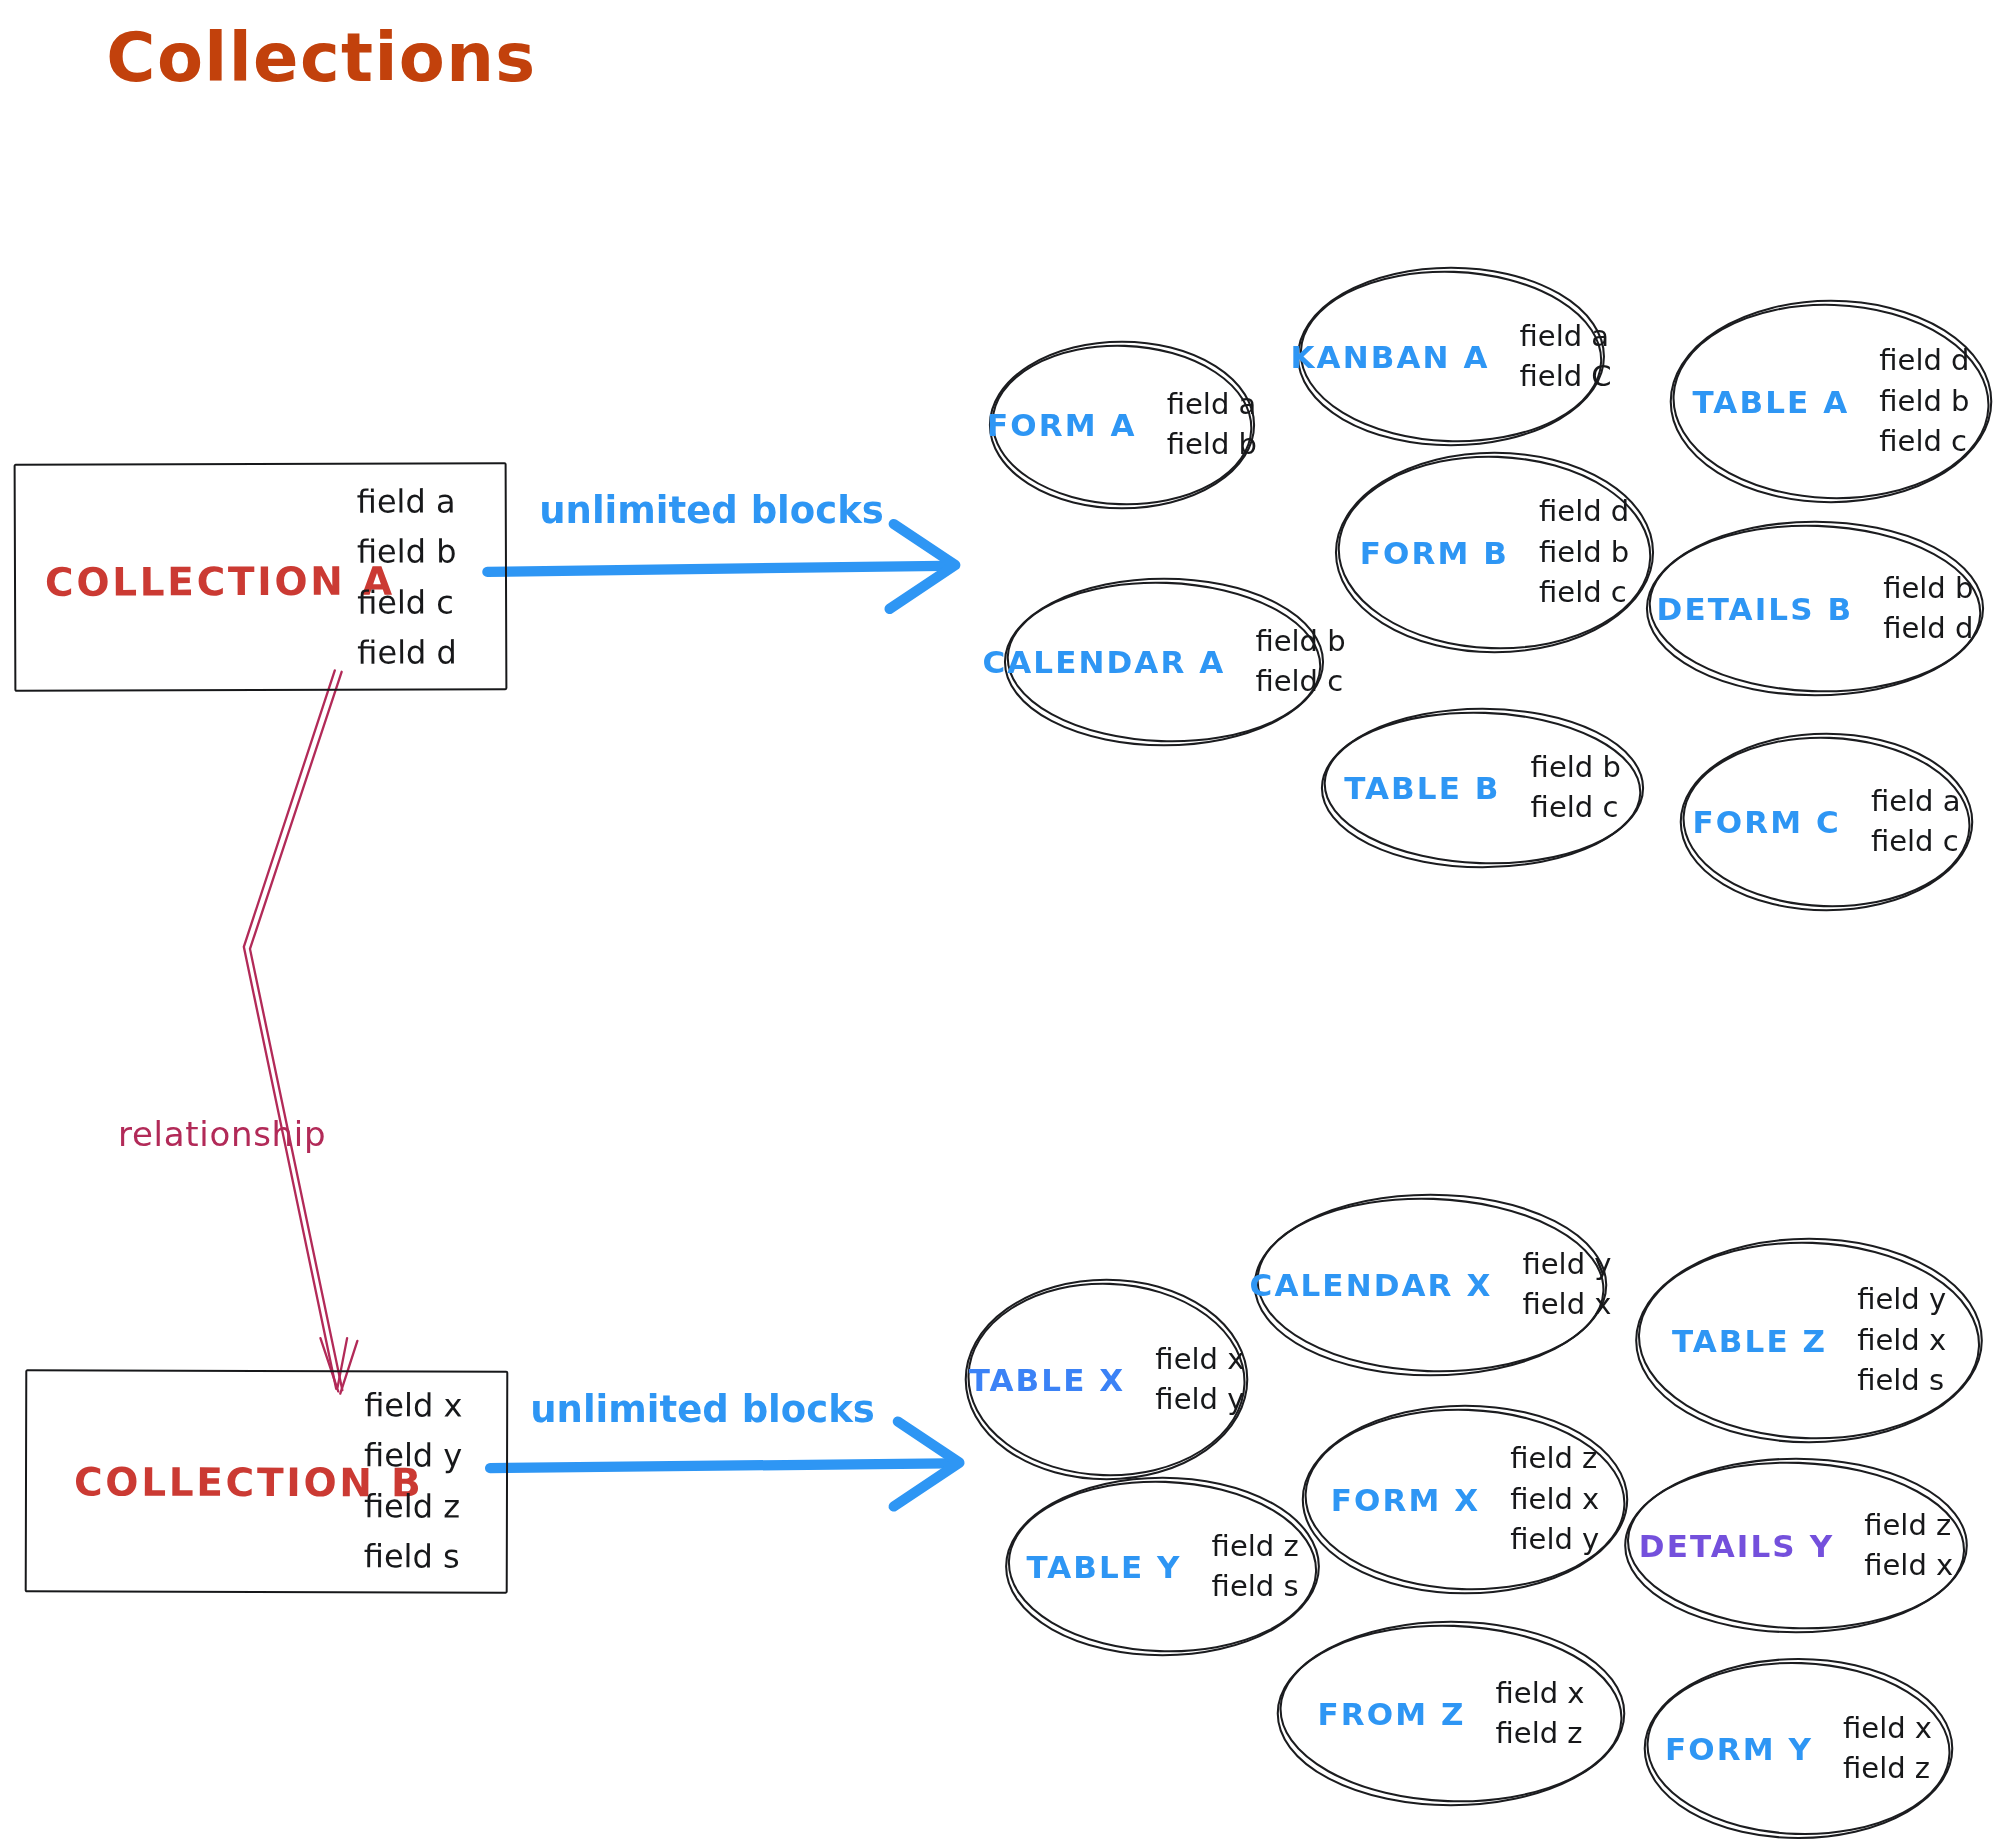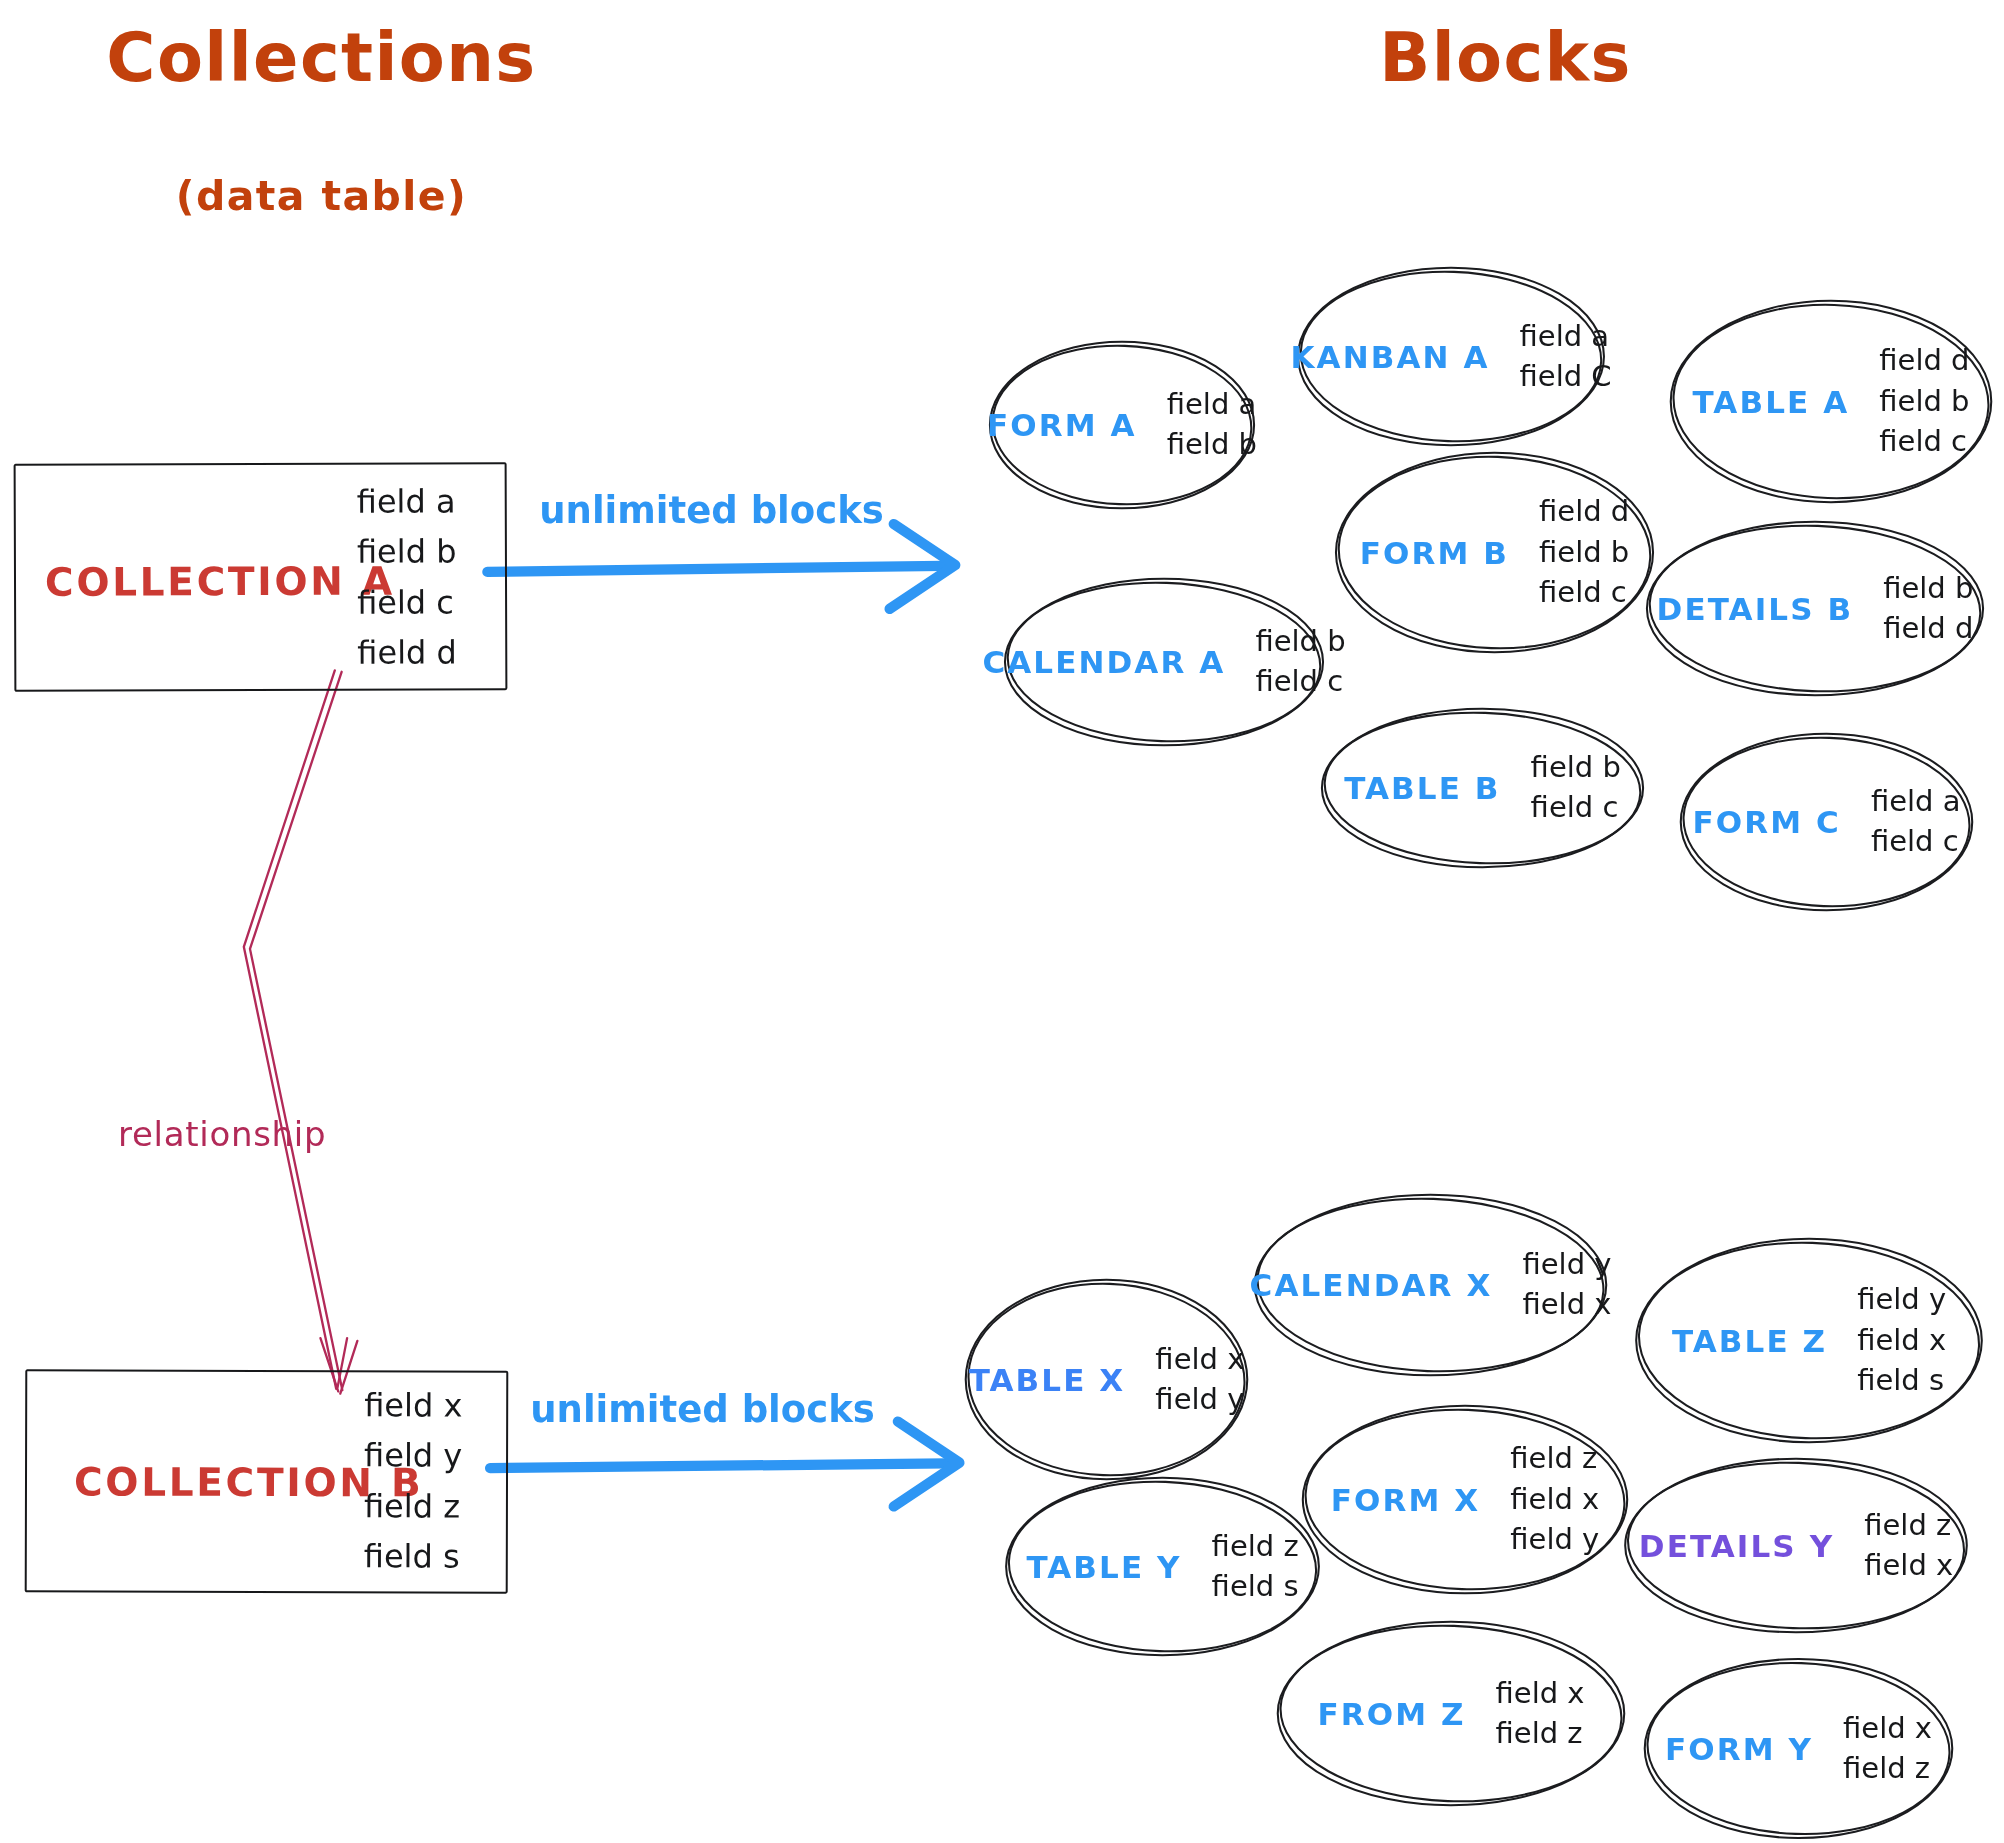--- a/index.html
+++ b/index.html
@@ -64,22 +64,20 @@
     <g stroke="#b22a58" stroke-width="3.4" stroke-linecap="round" fill="none">
       <path d="M499 982 L365 1387 L500 2032"></path>
       <path d="M489 980 L356 1384 L491 2030"></path>
       <path d="M468 1956 L494 2034"></path>
       <path d="M522 1960 L497 2037"></path>
       <path d="M507 1956 L493 2028"></path>
     </g>
   </svg>
 
   <div class="title" id="title-left">Collections</div>
-  <div class="subtitle" id="subtitle-left">(data table)</div>
-  <div class="title" id="title-right">Blocks</div>
 
   <div class="collection" id="colA">
     <span class="collection-name">COLLECTION A</span>
     <div class="cfields">
       <span class="cfield">field a</span>
       <span class="cfield">field b</span>
       <span class="cfield">field c</span>
       <span class="cfield">field d</span>
     </div>
   </div>

